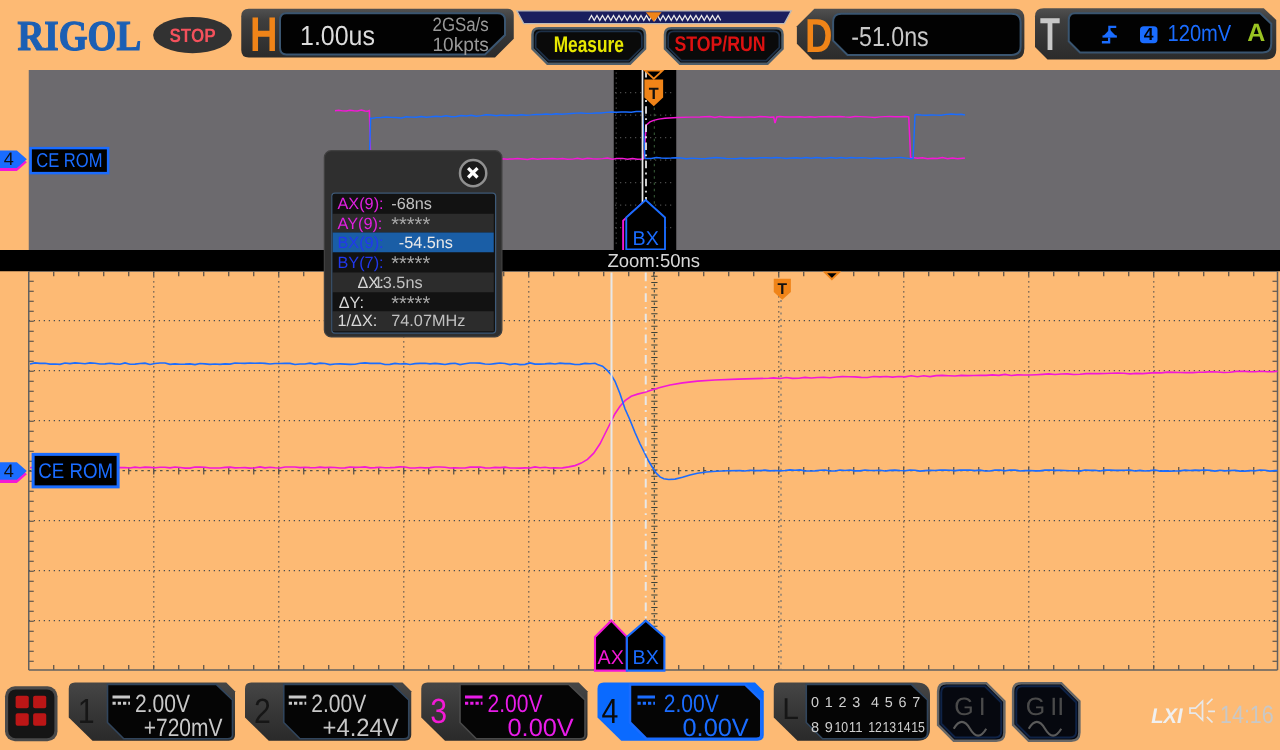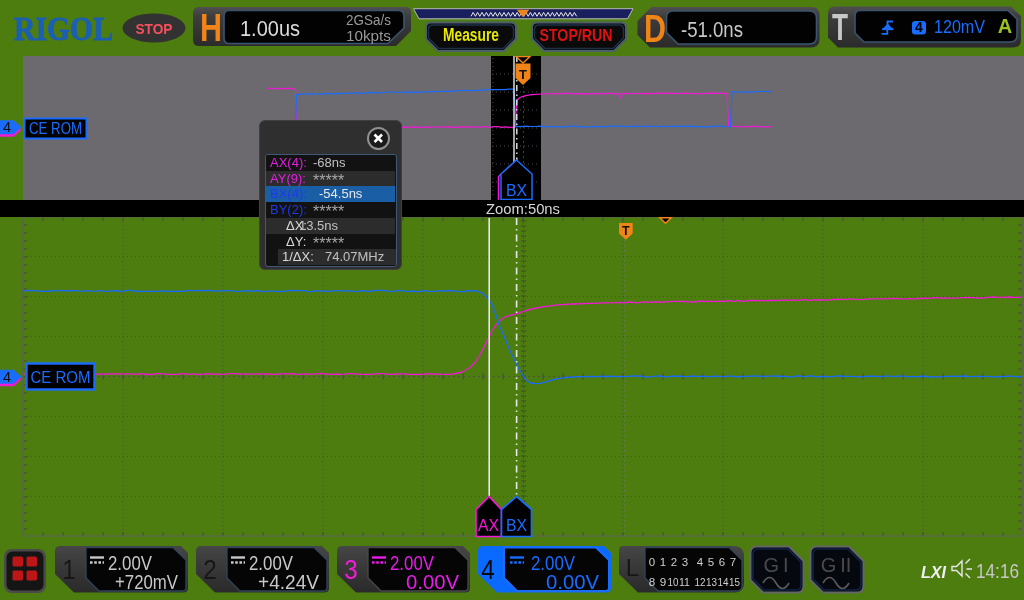--- a/index.html
+++ b/index.html
@@ -1,15 +1,15 @@
 <!DOCTYPE html>
 <html><head><meta charset="utf-8">
 <style>
 html,body{margin:0;padding:0;background:#000;}
-#scr{position:relative;width:1024px;height:600px;background:#4d7c0f;overflow:hidden;font-family:"Liberation Sans",sans-serif;}
+#scr{position:relative;width:1024px;height:600px;background:#fdba74;overflow:hidden;font-family:"Liberation Sans",sans-serif;}
 .abs{position:absolute;}
 svg text{font-family:"Liberation Sans",sans-serif;}
 </style></head>
 <body>
 <div id="scr">
 
 <svg class="abs" style="left:0;top:0" width="1024" height="56" viewBox="0 0 1024 56">
 <defs>
 <linearGradient id="pg" x1="0" y1="0" x2="0" y2="1">
 <stop offset="0" stop-color="#505050"></stop>
@@ -432,27 +432,27 @@
 <text x="60.5" y="382.5" text-anchor="middle" font-size="17" fill="#1a6cff" textLength="60" lengthAdjust="spacingAndGlyphs">CE ROM</text>
 </svg>
 
 <div class="abs" style="left:259px;top:120px;width:143px;height:150px;background:#2f2f2f;border-radius:6px;border:1px solid #404040;box-sizing:border-box">
 <div class="abs" style="right:11px;top:6px;width:23px;height:23px;border-radius:50%;background:#1a1a1a;border:2px solid #909090;box-sizing:border-box">
 <svg width="19" height="19" viewBox="0 0 19 19" style="display:block">
           <path d="M 5.5,5.5 L 13,13 M 13,5.5 L 5.5,13" stroke="#fff" stroke-width="2.6"></path>
         </svg>
 </div>
 <div class="abs" style="left:5px;top:33px;width:132px;height:113px;background:#121212;border:1.5px solid #3e5a78;border-radius:3px;box-sizing:border-box;overflow:hidden">
-<div style="position:absolute;left:0;top:0.0px;width:129px;height:15.7px;background:#121212;font-size:13px;line-height:15.7px;white-space:nowrap"><span style="color:#e020e0;margin-left:4px">AX(4):</span><span style="color:#c0c0c0;position:absolute;left:47px">-68ns</span></div>
+<div style="position:absolute;left:0;top:0.0px;width:129px;height:15.7px;background:#121212;font-size:13px;line-height:15.7px;white-space:nowrap"><span style="color:#e020e0;margin-left:4px">AX(9):</span><span style="color:#c0c0c0;position:absolute;left:47px">-68ns</span></div>
 <div style="position:absolute;left:0;top:15.7px;width:129px;height:15.7px;background:#2c2c2c;font-size:13px;line-height:15.7px;white-space:nowrap"><span style="color:#e020e0;margin-left:4px">AY(9):</span><span style="color:#a8a8a8;position:absolute;left:47px;font-size:16px;top:2px">*****</span></div>
-<div style="position:absolute;left:0;top:31.4px;width:129px;height:15.7px;background:#1a5ea6;font-size:13px;line-height:15.7px;white-space:nowrap"><span style="color:#2138ee;margin-left:4px">BX(4):</span><span style="color:#e8e8e8;position:absolute;left:53px">-54.5ns</span></div>
-<div style="position:absolute;left:0;top:47.1px;width:129px;height:15.7px;background:#121212;font-size:13px;line-height:15.7px;white-space:nowrap"><span style="color:#2138ee;margin-left:4px">BY(2):</span><span style="color:#a8a8a8;position:absolute;left:47px;font-size:16px;top:2px">*****</span></div>
+<div style="position:absolute;left:0;top:31.4px;width:129px;height:15.7px;background:#1a5ea6;font-size:13px;line-height:15.7px;white-space:nowrap"><span style="color:#2138ee;margin-left:4px">BX(9):</span><span style="color:#e8e8e8;position:absolute;left:53px">-54.5ns</span></div>
+<div style="position:absolute;left:0;top:47.1px;width:129px;height:15.7px;background:#121212;font-size:13px;line-height:15.7px;white-space:nowrap"><span style="color:#2138ee;margin-left:4px">BY(7):</span><span style="color:#a8a8a8;position:absolute;left:47px;font-size:16px;top:2px">*****</span></div>
 <div style="position:absolute;left:0;top:62.9px;width:129px;height:15.7px;background:#2c2c2c;font-size:13px;line-height:15.7px;white-space:nowrap"><span style="color:#d8d8d8;margin-left:20px">ΔX:</span><span style="color:#c0c0c0;position:absolute;left:33px">13.5ns</span></div>
-<div style="position:absolute;left:0;top:78.6px;width:129px;height:15.7px;background:#121212;font-size:13px;line-height:15.7px;white-space:nowrap"><span style="color:#d8d8d8;margin-left:20px">ΔY:</span><span style="color:#a8a8a8;position:absolute;left:47px;font-size:16px;top:2px">*****</span></div>
-<div style="position:absolute;left:12px;top:94.3px;width:129px;height:15.7px;background:#2c2c2c;font-size:13px;line-height:15.7px;white-space:nowrap"><span style="color:#d8d8d8;margin-left:4px">1/ΔX:</span><span style="color:#c0c0c0;position:absolute;left:47px">74.07MHz</span></div>
+<div style="position:absolute;left:0;top:78.6px;width:129px;height:15.7px;background:#121212;font-size:13px;line-height:15.7px;white-space:nowrap"><span style="color:#d8d8d8;margin-left:5px">ΔY:</span><span style="color:#a8a8a8;position:absolute;left:47px;font-size:16px;top:2px">*****</span></div>
+<div style="position:absolute;left:0;top:94.3px;width:129px;height:15.7px;background:#2c2c2c;font-size:13px;line-height:15.7px;white-space:nowrap"><span style="color:#d8d8d8;margin-left:4px">1/ΔX:</span><span style="color:#c0c0c0;position:absolute;left:47px">74.07MHz</span></div>
 </div>
 </div>
 
 <svg class="abs" style="left:0;top:545px" width="1024" height="55" viewBox="0 545 1024 55">
 <defs>
 <linearGradient id="tg" x1="0" y1="0" x2="0" y2="1">
 <stop offset="0" stop-color="#464646"></stop>
           <stop offset="0.5" stop-color="#373737"></stop>
           <stop offset="1" stop-color="#2a2a2a"></stop>
 </linearGradient>

